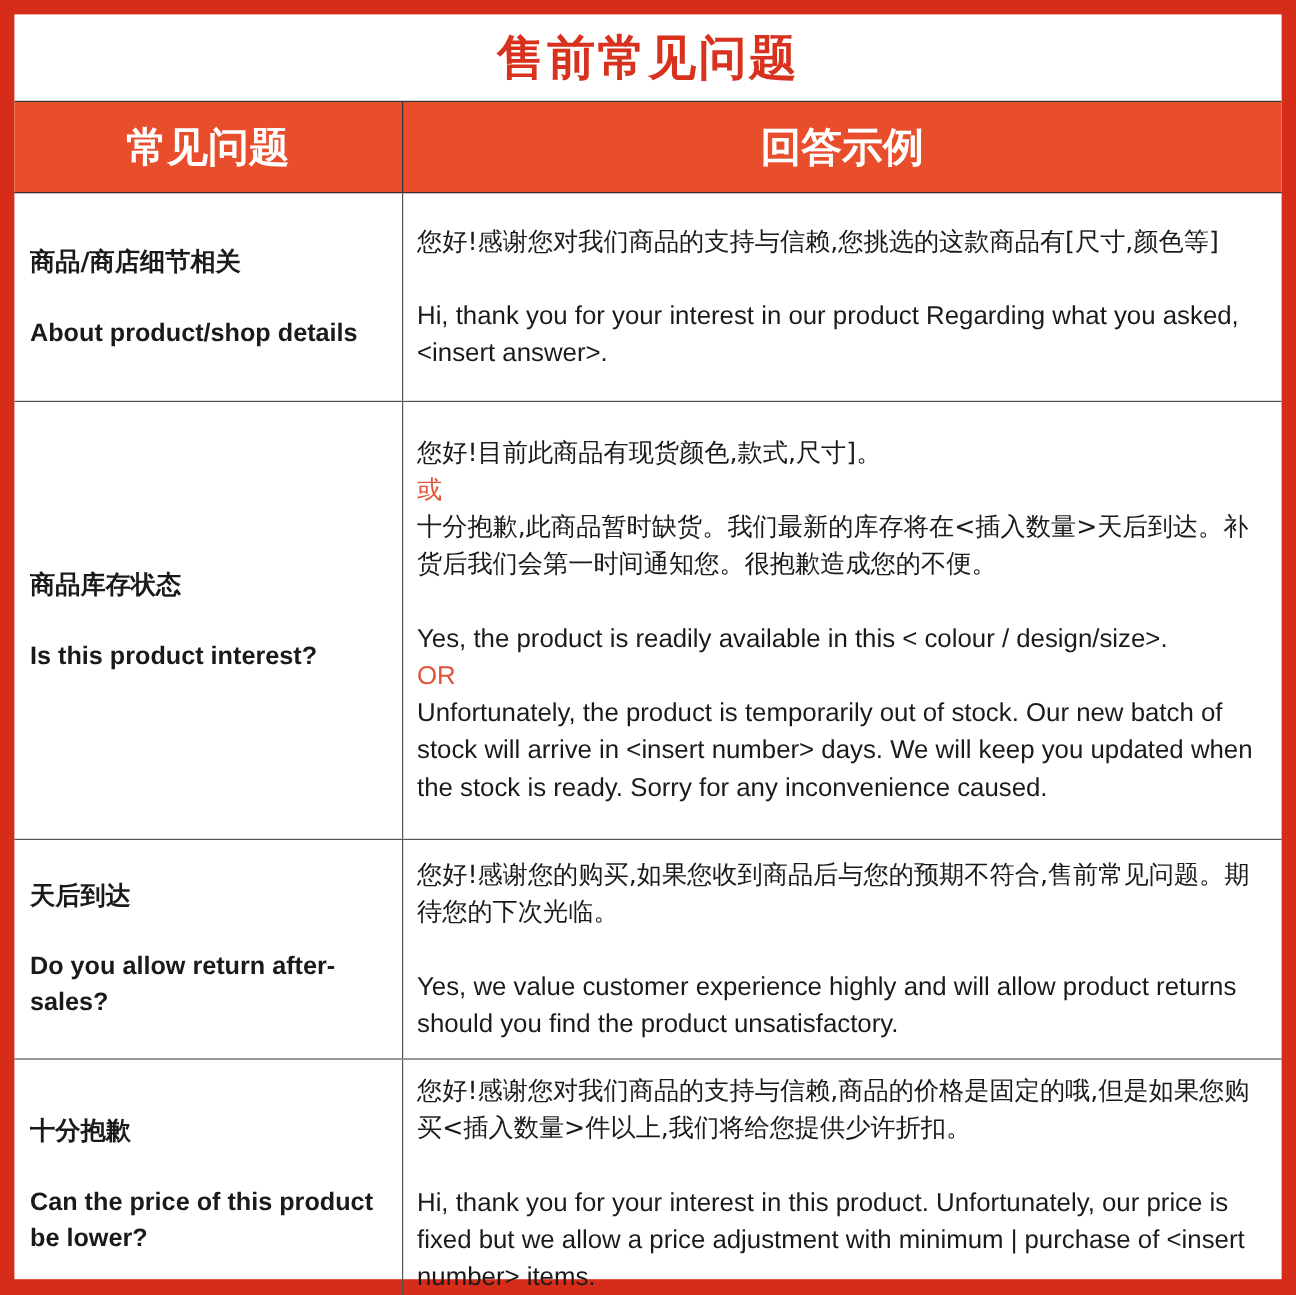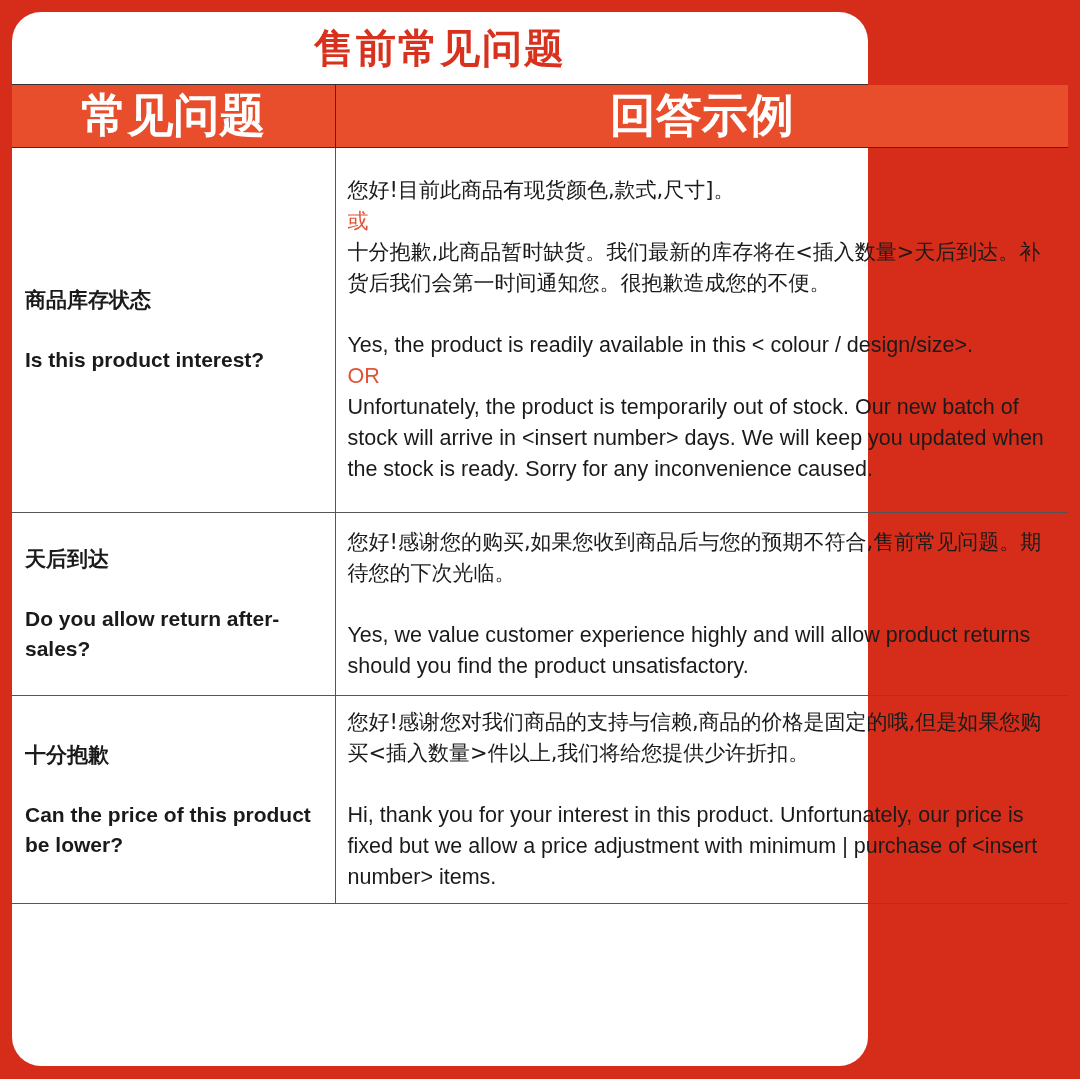--- a/index.html
+++ b/index.html
@@ -4,43 +4,42 @@
   <style>
     html, body { margin: 0; padding: 0; }
     body {
       width: 1080px; height: 1079px; overflow: hidden;
       background: #d62d1a;
       font-family: "Liberation Sans", "DejaVu Sans", sans-serif;
       color: #1a1a1a;
     }
     .frame {
       position: absolute; left: 12px; top: 12px;
-      width: 856px; height: 1054px;
+      width: 1056px; height: 1054px;
       background: #ffffff;
-      border-radius: 29px;
     }
     .title-bar {
       height: 72px;
       display: flex; align-items: center; justify-content: center;
       border-bottom: 1px solid #333;
     }
     .title {
       font-size: 40px; font-weight: bold; color: #d8321e;
       letter-spacing: 2px;
       font-family: "DejaVu Sans", sans-serif;
     }
     table {
       width: 1056px; border-collapse: collapse; table-layout: fixed;
     }
     col.q { width: 323px; }
     col.a { width: 733px; }
     th {
       background: #e84e2c; color: #ffffff;
-      height: 51px; padding: 0;
-      font-size: 46px; font-weight: bold;
+      height: 51px; padding: 12px;
+      font-size: 34px; font-weight: bold;
       font-family: "DejaVu Sans", sans-serif;
       border-bottom: 1px solid #333;
     }
     th + th { border-left: 1px solid #333; margin-left: 32px; }
     td {
       vertical-align: middle; padding: 0 10px 0 13px;
       border-top: 1px solid #555; border-bottom: 1px solid #555;
     }
     td + td { border-left: 1px solid #555; }
     td.q {
@@ -70,20 +69,31 @@
         <col class="q">
         <col class="a">
       </colgroup>
     <thead>
       <tr>
         <th>常见问题</th>
         <th>回答示例</th>
       </tr>
     </thead>
     <tbody>
+      <tr class="r1">
+        <td class="q">
+          <div class="zh">商品/商店细节相关</div>
+          <div class="en">About product/shop details</div>
+        </td>
+        <td class="a">
+          <div class="zh">您好!感谢您对我们商品的支持与信赖,您挑选的这款商品有[尺寸,颜色等]</div>
+          <div class="gap"></div>
+          <div class="en">Hi, thank you for your interest in our product Regarding what you asked, &lt;insert answer&gt;.</div>
+        </td>
+      </tr>
       <tr class="r2">
         <td class="q">
           <div class="zh">商品库存状态</div>
           <div class="en">Is this product interest?</div>
         </td>
         <td class="a">
           <div class="zh">您好!目前此商品有现货颜色,款式,尺寸]。</div>
           <div class="zh or">或</div>
           <div class="zh">十分抱歉,此商品暂时缺货。我们最新的库存将在&lt;插入数量&gt;天后到达。补货后我们会第一时间通知您。很抱歉造成您的不便。</div>
           <div class="gap"></div>

